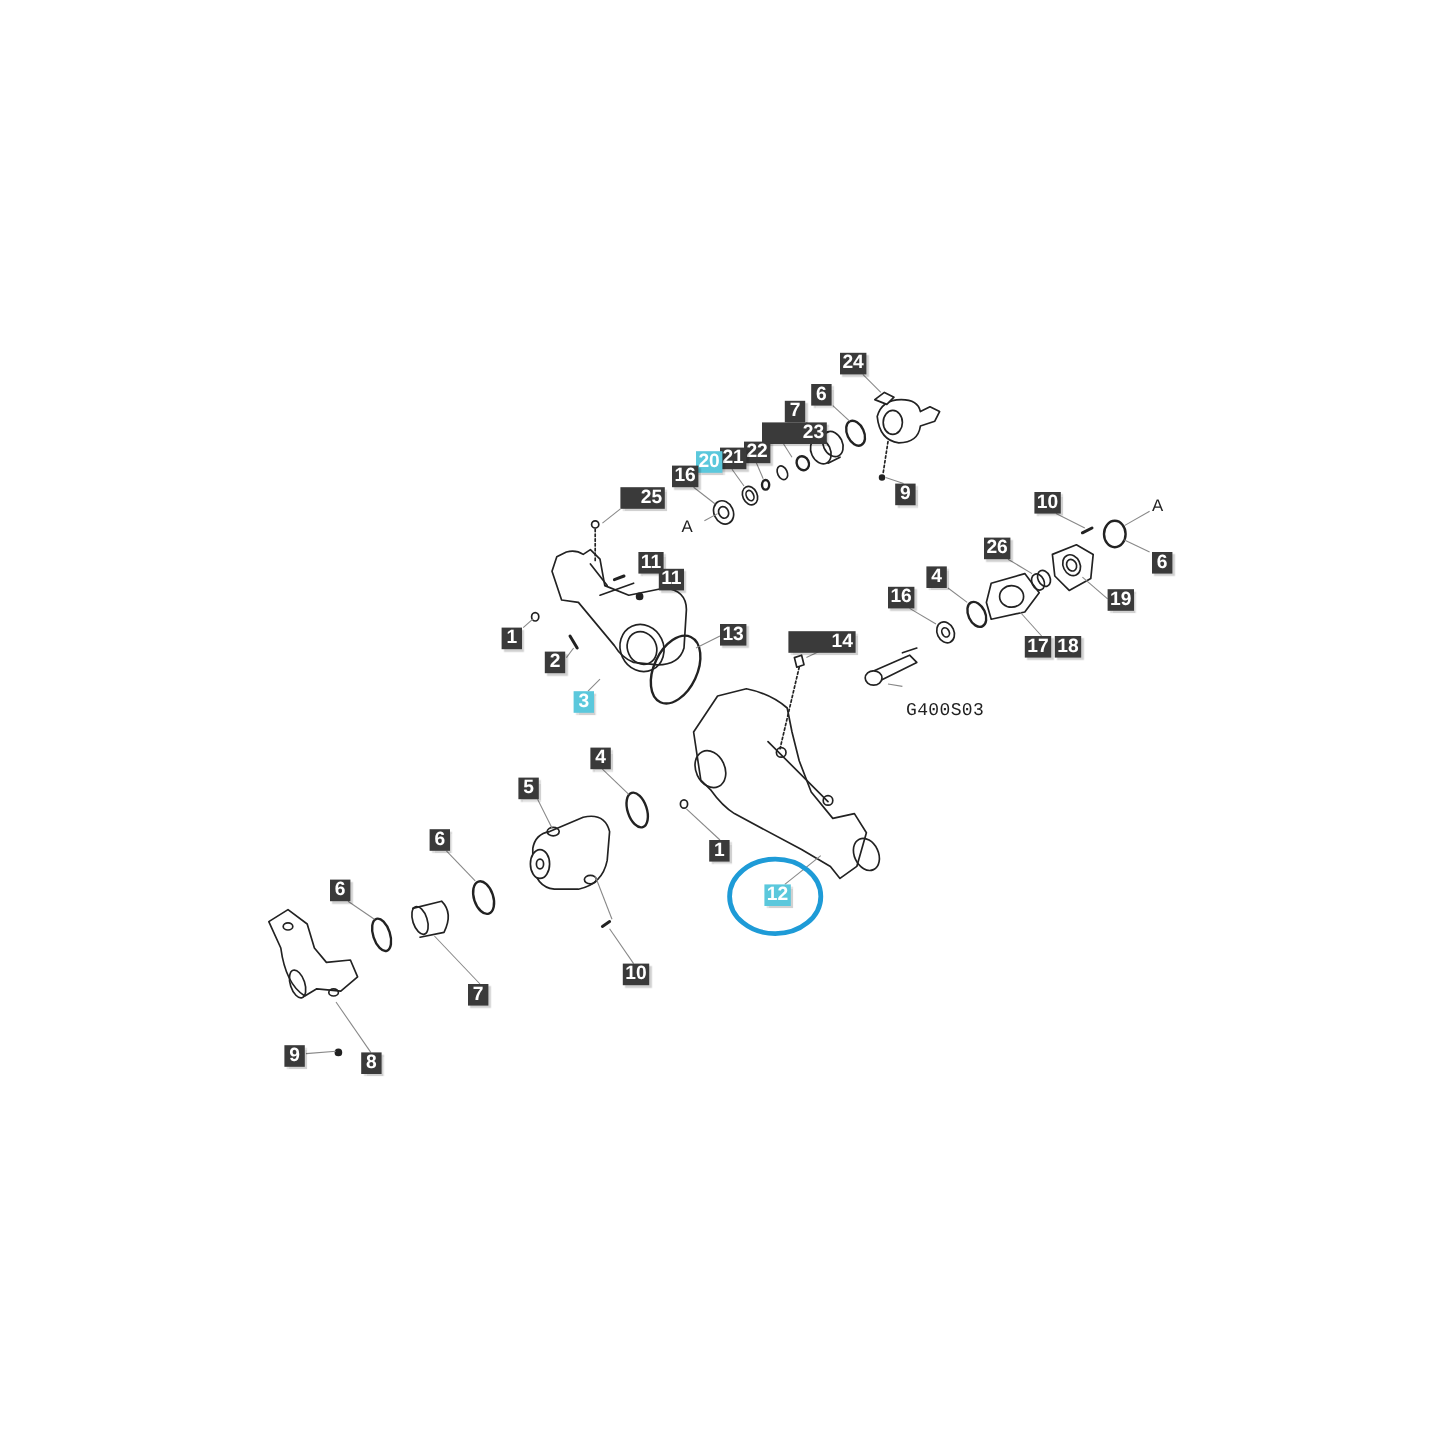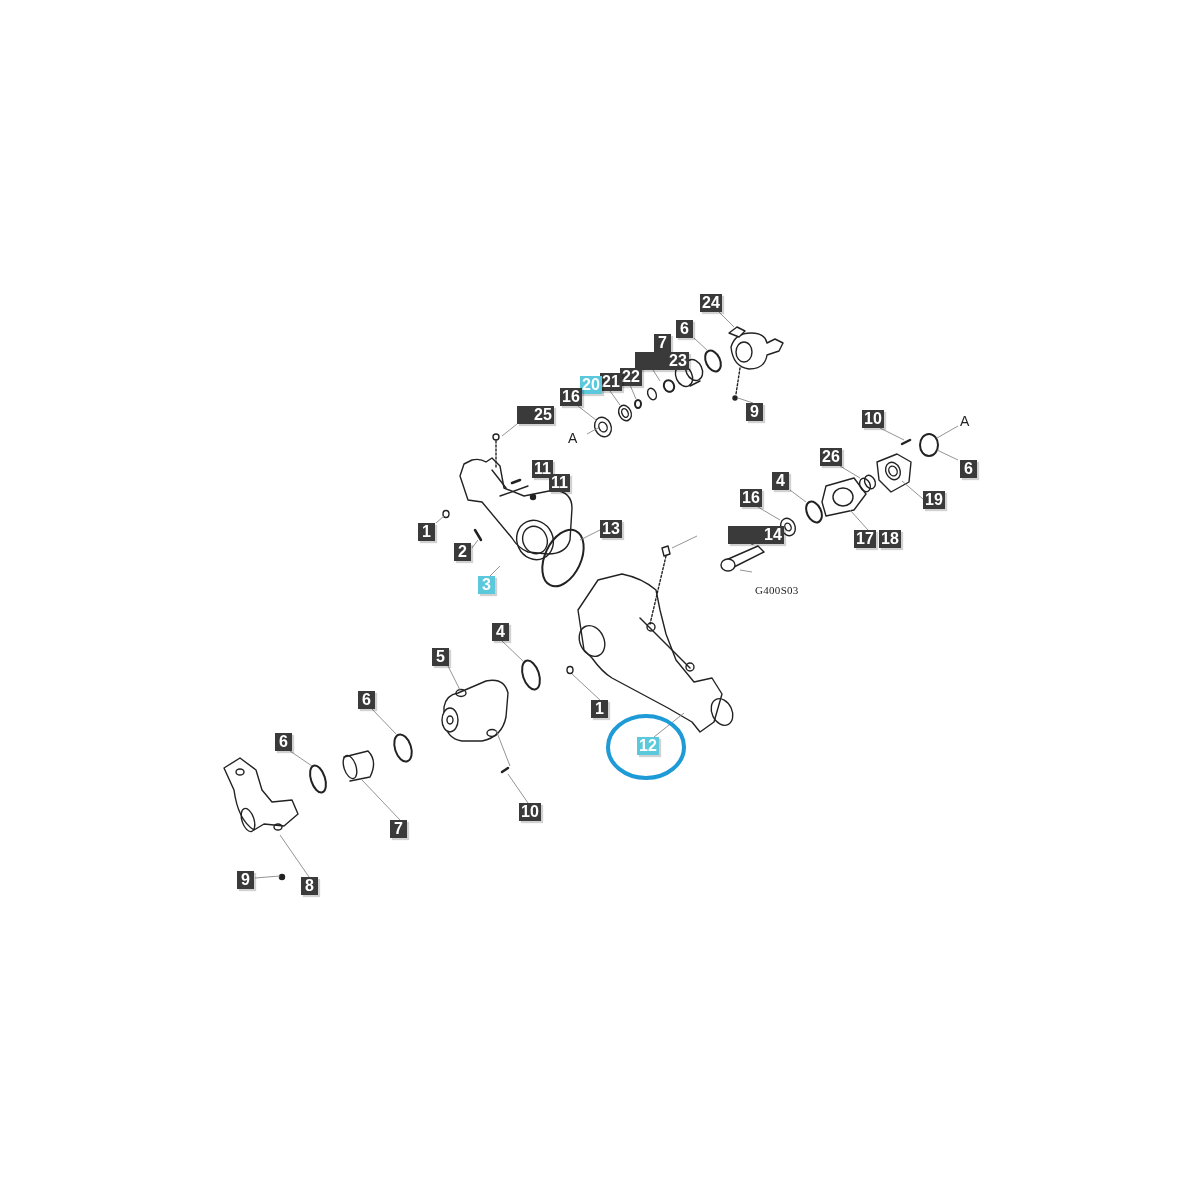--- a/index.html
+++ b/index.html
@@ -23,22 +23,22 @@
   }
   .label.hl { background: #5bc8dc; color: #ffffff; }
   .letter {
     position: absolute;
     font-family: "Liberation Sans", sans-serif;
     font-size: 14px;
     color: #222;
   }
   .code {
     position: absolute;
-    font-family: Liberation Serif, serif;
-    font-size: 11px;
+    font-family: Liberation Mono, monospace;
+    font-size: 15px;
     color: #222;
     letter-spacing: 0.3px;
   }
   svg { position: absolute; left: 0; top: 0; }
 </style>
 </head>
 <body>
 
 <div id="canvas">
   <svg width="1200" height="1200" viewBox="0 0 1200 1200">
@@ -203,21 +203,21 @@
   <div class="label" style="left:862px;top:410px;">10</div>
   <div class="label" style="left:960px;top:460px;">6</div>
   <div class="label" style="left:532px;top:460px;">11</div>
   <div class="label" style="left:549px;top:474px;">11</div>
   <div class="label" style="left:820px;top:448px;">26</div>
   <div class="label" style="left:923px;top:491px;">19</div>
   <div class="label" style="left:772px;top:472px;">4</div>
   <div class="label" style="left:740px;top:489px;">16</div>
   <div class="label" style="left:418px;top:523px;">1</div>
   <div class="label" style="left:600px;top:520px;">13</div>
-  <div class="label" style="left:728px;top:526px;padding-left:36px;">14</div>
+  <div class="label" style="left:657px;top:526px;padding-left:36px;">14</div>
   <div class="label" style="left:854px;top:530px;">17</div>
   <div class="label" style="left:879px;top:530px;">18</div>
   <div class="label" style="left:454px;top:543px;">2</div>
   <div class="label hl" style="left:478px;top:576px;">3</div>
   <div class="label" style="left:492px;top:623px;">4</div>
   <div class="label" style="left:432px;top:648px;">5</div>
   <div class="label" style="left:591px;top:700px;">1</div>
   <div class="label" style="left:358px;top:691px;">6</div>
   <div class="label" style="left:275px;top:733px;">6</div>
   <div class="label hl" style="left:637px;top:737px;">12</div>

